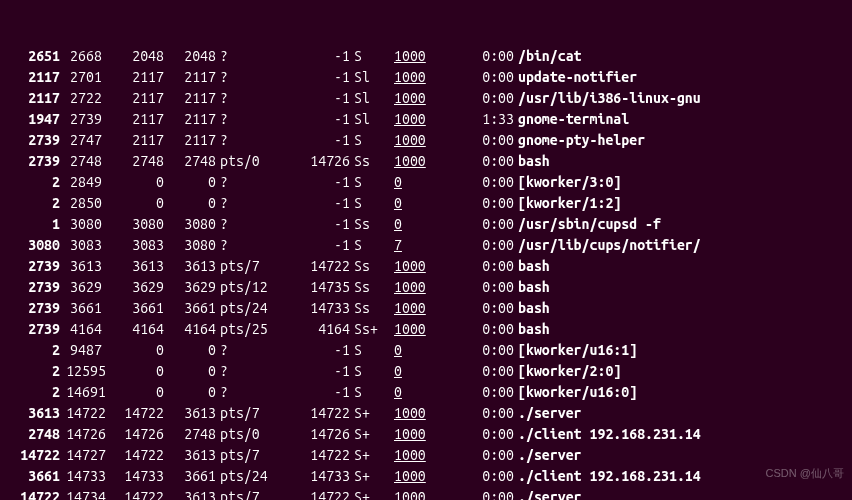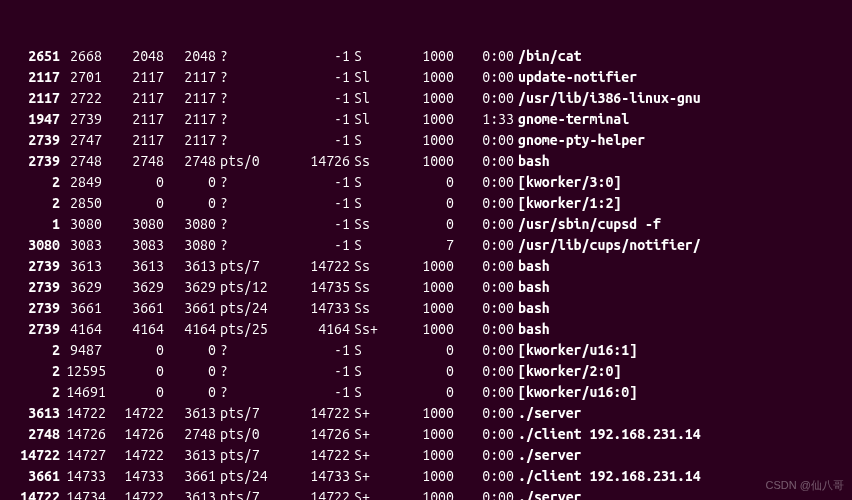--- a/index.html
+++ b/index.html
@@ -19,26 +19,26 @@
     white-space: pre;
   }
   .row span { display:inline-block; }
   .c1 { width: 52px; text-align: right; font-weight: bold; }
   .c2 { width: 52px; text-align: center; }
   .c3 { width: 52px; text-align: right; }
   .c4 { width: 52px; text-align: right; }
   .c5 { width: 70px; text-align: left; padding-left:4px; }
   .c6 { width: 60px; text-align: right; }
   .c7 { width: 40px; text-align: left; padding-left:4px; }
-  .c8 { width: 60px; text-align: right; }
+  .c8 { width: 60px; text-align: left; text-decoration: underline; }
   .c9 { width: 60px; text-align: right; }
   .c10 { text-align: left; padding-left:4px;font-weight:bold; }
   .watermark {
     position: absolute;
-    bottom: 4px;
+    bottom: 16px;
     right: 8px;
     color: rgba(255,255,255,0.35);
     font-family: sans-serif;
     font-size: 11px;
   }
 </style>
 </head>
 <body>
 
 <div class="terminal">

